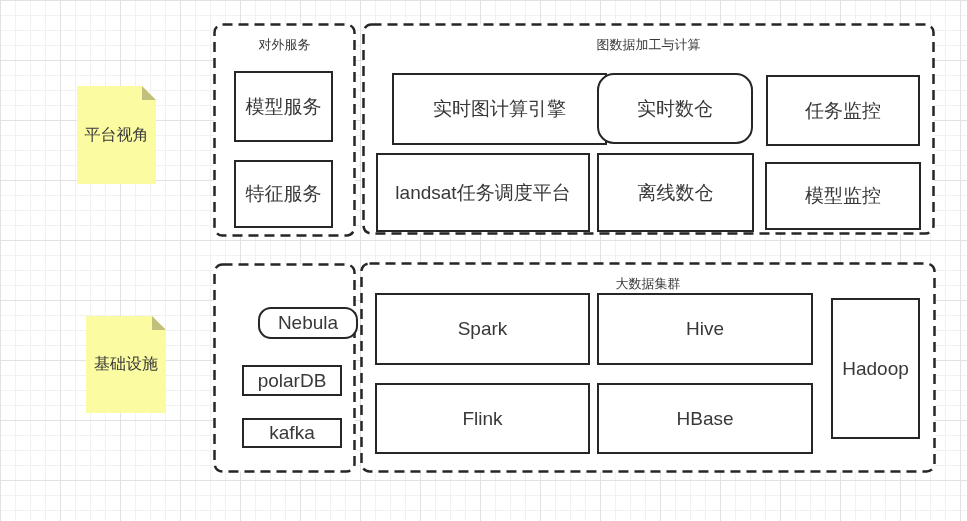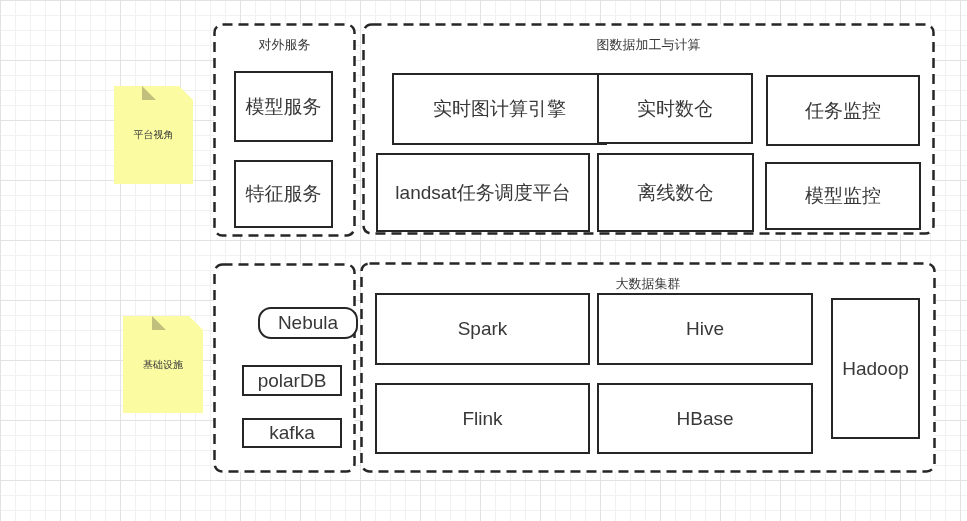--- a/index.html
+++ b/index.html
@@ -31,23 +31,22 @@
   }
 
   
   .note {
     position: absolute;
     background: var(--note-fill);
     clip-path: polygon(0 0, calc(100% - 14px) 0, 100% 14px, 100% 100%, 0 100%);
     display: flex;
     align-items: center;
     justify-content: center;
-    font-size: 10px;
+    font-size: 16px;
     color: var(--text);
-    margin-left: 37px;
   }
 
   
   .group { position: absolute; }
   .group > svg { position: absolute; left: 0; top: 0; display: block; }
   .group-title {
     position: absolute;
     left: 0; right: 0;
     top: 13px;
     text-align: center;
@@ -104,21 +103,21 @@
     <svg width="576" height="211">
       <rect x="1.5" y="1.5" width="573" height="208" rx="8" fill="var(--shape-fill)" stroke="var(--shape-border)" stroke-width="2.5" stroke-dasharray="10 6"></rect>
     </svg>
     <div class="group-title">大数据集群</div>
   </div>
 
   <div class="node" style="left:234px; top:71px; width:99px; height:71px;">模型服务</div>
   <div class="node" style="left:234px; top:160px; width:99px; height:68px;">特征服务</div>
 
   <div class="node" style="left:392px; top:73px; width:215px; height:72px;">实时图计算引擎</div>
-  <div class="node" style="left:597px; top:73px; width:156px; height:71px;">实时数仓</div>
+  <div class="node" style="left:597px; top:73px; width:156px; height:71px;border-radius:17px;">实时数仓</div>
   <div class="node" style="left:766px; top:75px; width:154px; height:71px;">任务监控</div>
 
   <div class="node" style="left:376px; top:153px; width:214px; height:79px;">landsat任务调度平台</div>
   <div class="node" style="left:597px; top:153px; width:157px; height:79px;text-align:right;">离线数仓</div>
   <div class="node" style="left:765px; top:162px; width:156px; height:68px;">模型监控</div>
 
   <div class="node" style="left:258px; top:307px; width:100px; height:32px;border-radius:13px;">Nebula</div>
   <div class="node" style="left:242px; top:365px; width:100px; height:31px;">polarDB</div>
   <div class="node" style="left:242px; top:418px; width:100px; height:30px;text-align:center;">kafka</div>
 

